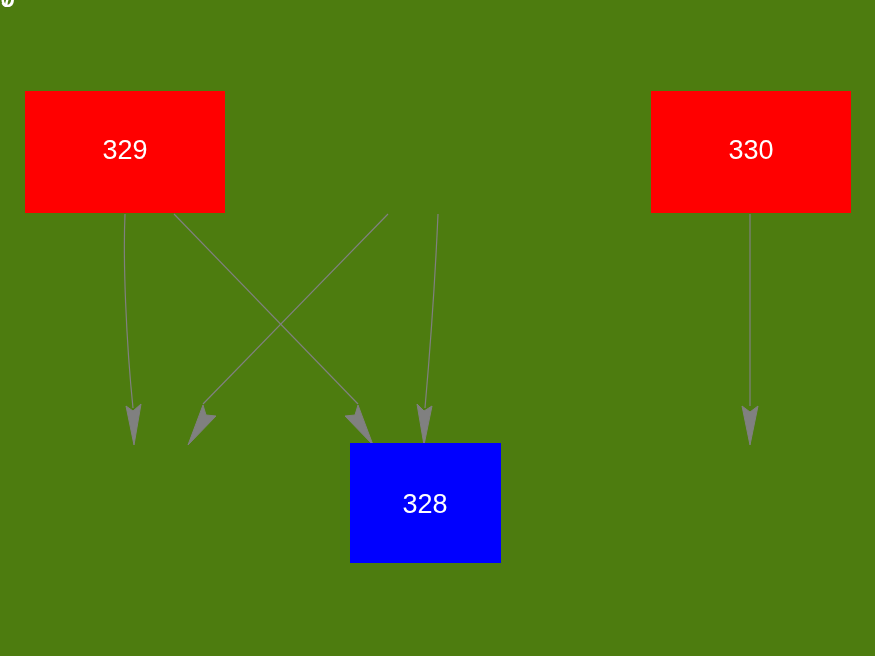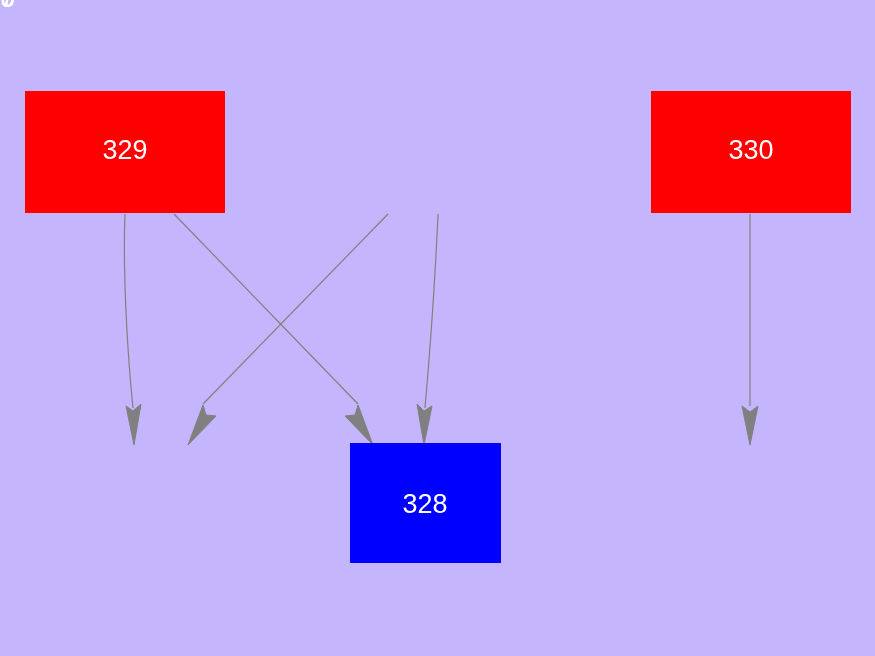--- a/index.html
+++ b/index.html
@@ -42,21 +42,21 @@
   .edge-head {
     fill: #808080;
     stroke: #808080;
     stroke-width: 1px;
     stroke-linejoin: miter;
   }
 </style>
 </head>
 <body>
 
-<div id="canvas" style="background: #c4b5fd;">
+<div id="canvas" style="background: #4d7c0f;">
   <svg id="graph-svg" viewBox="0 0 875 656" xmlns="http://www.w3.org/2000/svg">
 
     <g>
       <g>
         <path class="edge-path" d="M125,214 C123,260 126,340 133,408" stroke="#808080"></path>
         <path class="edge-head" d="M134,445 L126,406 L133,411 L141,404 Z" fill="#808080" stroke="#808080"></path>
       </g>
       <g>
         <path class="edge-path" d="M174,214 L358,404" stroke="#808080"></path>
         <path class="edge-head" d="M373,445 L345,416 L355,415 L358,405 Z" fill="#808080" stroke="#808080"></path>

